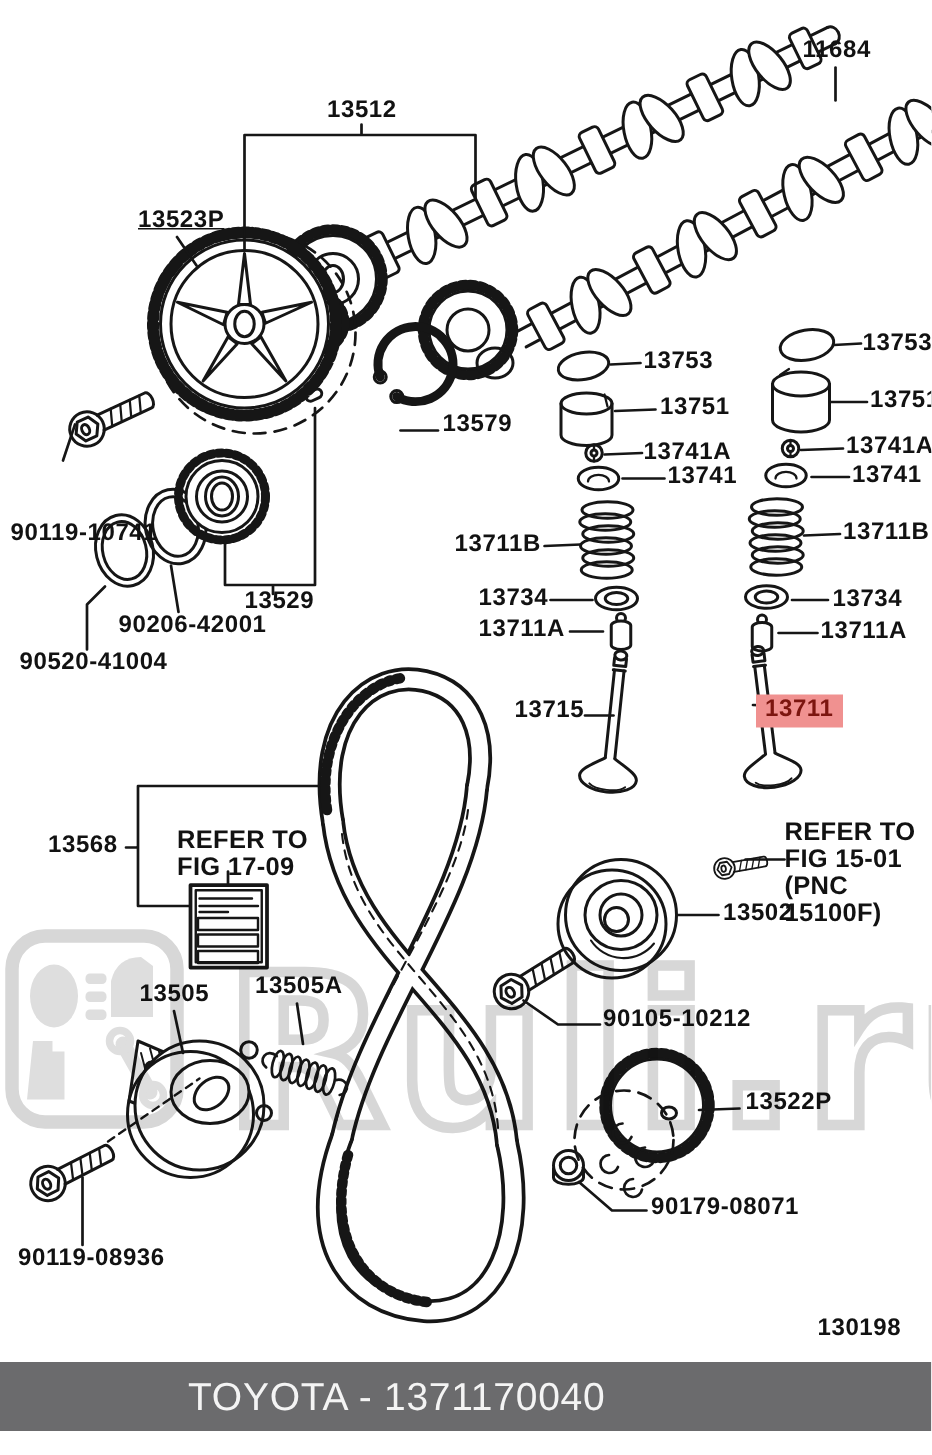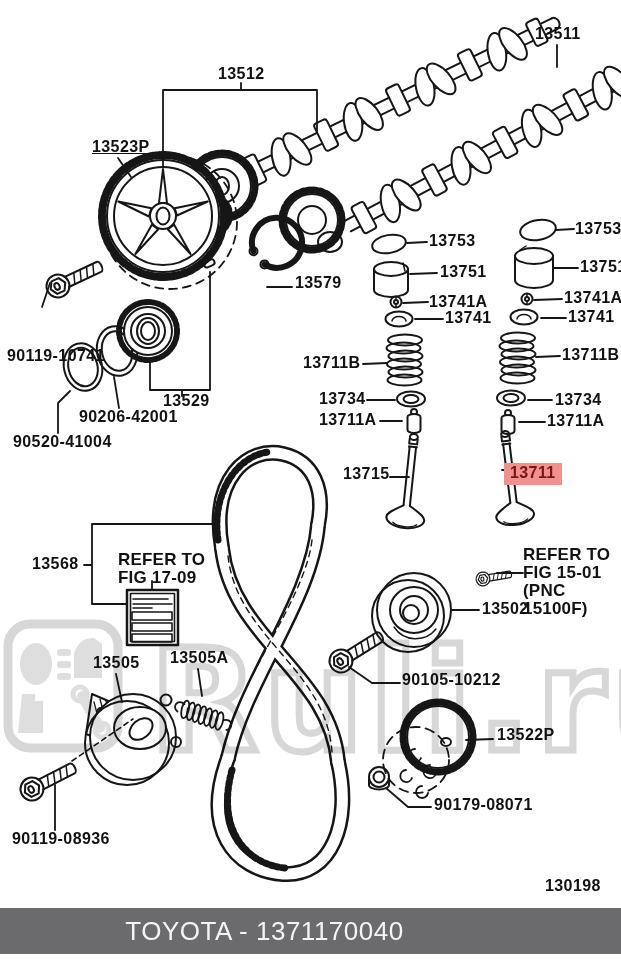--- a/index.html
+++ b/index.html
@@ -311,21 +311,21 @@
       <path d="M82,84 L100,116"></path>
     </g>
     <circle cx="80" cy="82" r="7" fill="none" stroke="#dedede" stroke-width="5"></circle>
     <circle cx="102" cy="118" r="7" fill="none" stroke="#dedede" stroke-width="5"></circle>
   </g>
   <text x="150" y="138" font-family="DejaVu Sans, sans-serif" font-size="140" font-weight="bold" letter-spacing="6" fill="none" stroke="#d7d7d7" stroke-width="7">Ruli.ru</text>
 </svg>
 
 <div id="labels">
       <div class="plabel" style="left: 218px; top: 66px;">13512</div>
-      <div class="plabel" style="left: 535px; top: 26px;">13511</div>
+      <div class="plabel" style="left: 535px; top: 26px;">11684</div>
       <div class="plabel" style="left: 92px; top: 139px; text-decoration: underline;">13523P</div>
       <div class="plabel" style="left: 295px; top: 275px;">13579</div>
       <div class="plabel" style="left: 7px; top: 308px; margin-top: 40px;">90119-10741</div>
       <div class="plabel" style="left: 429px; top: 233px;">13753</div>
       <div class="plabel" style="left: 440px; top: 264px;">13751</div>
       <div class="plabel" style="left: 429px; top: 294px;">13741A</div>
       <div class="plabel" style="left: 445px; top: 310px;">13741</div>
       <div class="plabel" style="left: 575px; top: 221px;">13753</div>
       <div class="plabel" style="left: 580px; top: 259px;">13751</div>
       <div class="plabel" style="left: 564px; top: 290px;">13741A</div>

